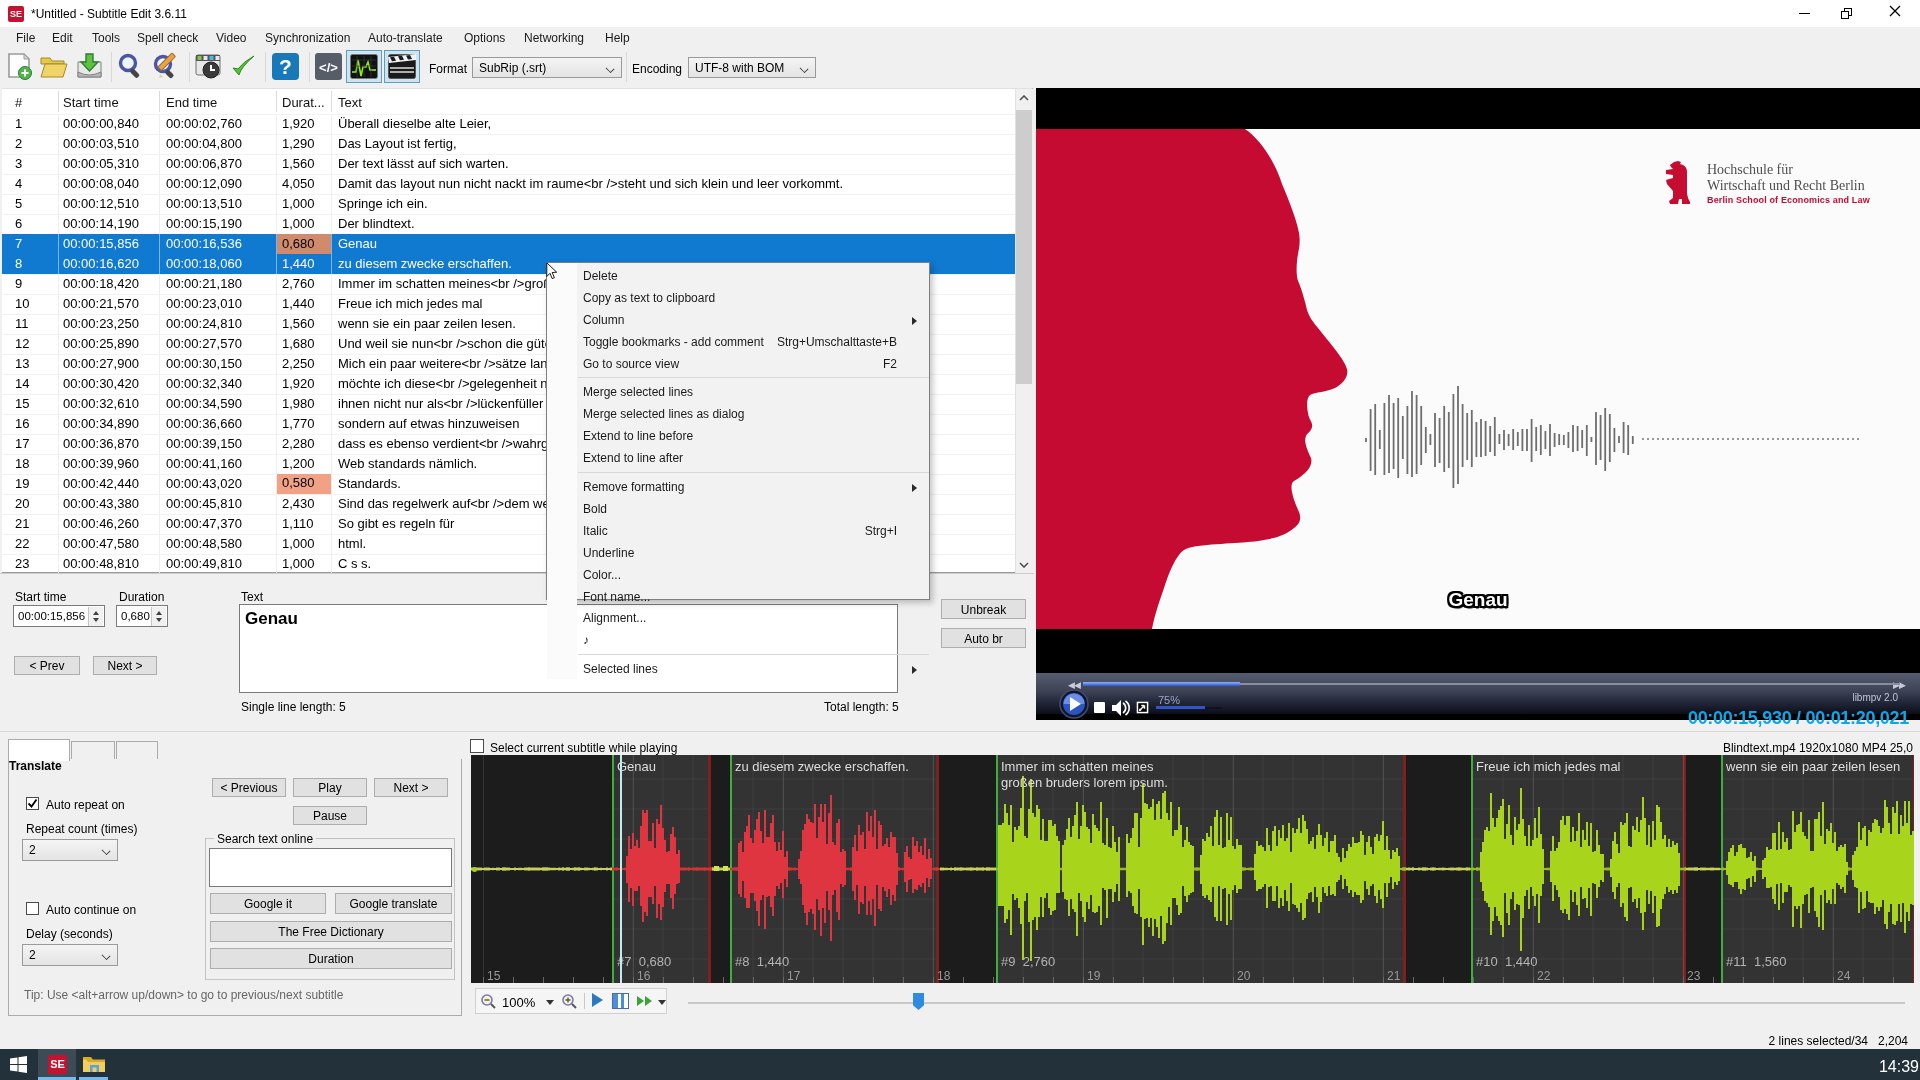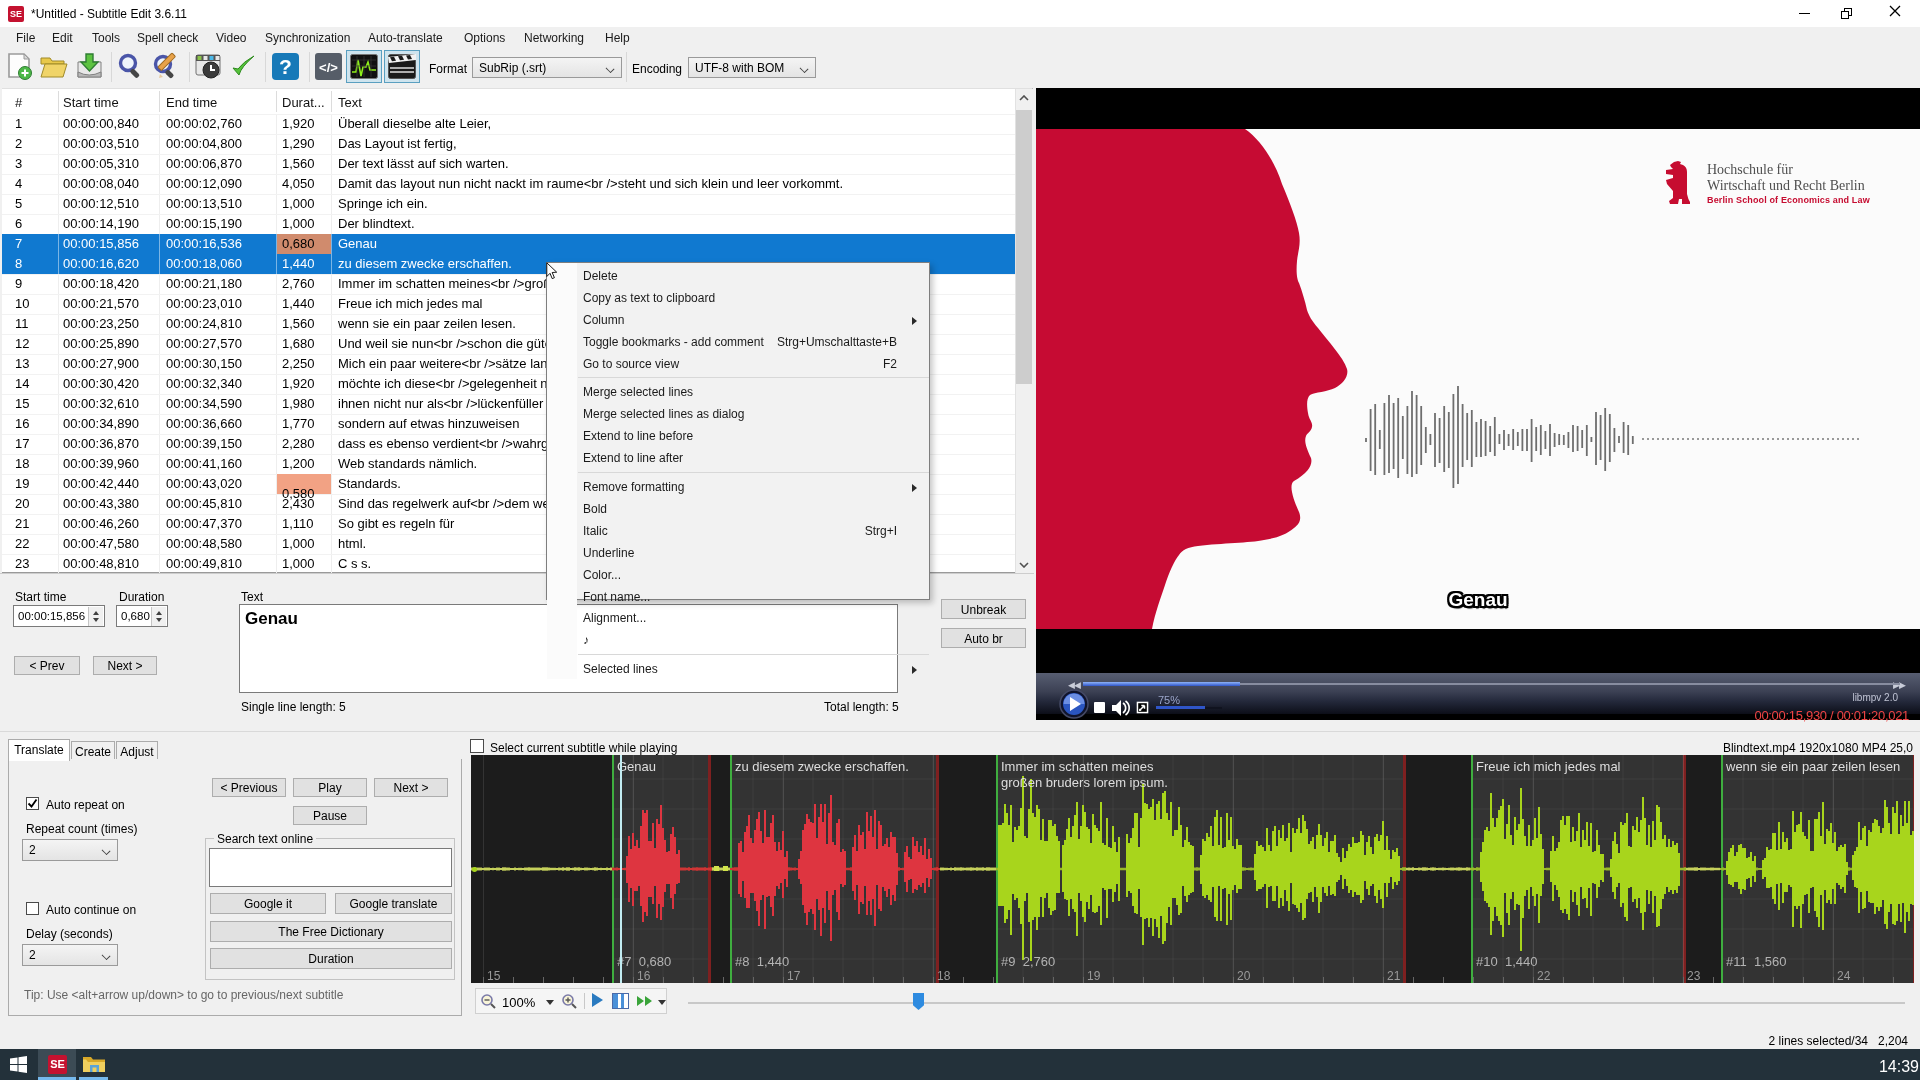--- a/index.html
+++ b/index.html
@@ -40,21 +40,21 @@
 #video{left:1036px;top:88px;width:884px;height:632px;background:#000;}
 #vcontent{position:absolute;left:0;top:41px;width:884px;height:500px;background:#fbfbfb;overflow:hidden;}
 #vsub{position:absolute;left:0;top:460px;width:884px;text-align:center;font-size:19px;font-weight:bold;color:#fff;
  text-shadow:-2px -2px 0 #000,2px -2px 0 #000,-2px 2px 0 #000,2px 2px 0 #000,0 -2px 0 #000,0 2px 0 #000,-2px 0 0 #000,2px 0 0 #000,1px 3px 1px rgba(0,0,0,0.6);}
 #vbar{position:absolute;left:0;top:585px;width:884px;height:41px;background:linear-gradient(#585e72,#3c4154 45%,#23283a 70%,#0c0e18);}
 
 #logo-t1{position:absolute;left:671px;top:33px;font-family:"Liberation Serif",serif;font-size:14px;color:#4f4f4f;line-height:15.5px;}
 #logo-t2{position:absolute;left:671px;top:66px;font-size:9px;font-weight:bold;color:#c60c30;letter-spacing:0.14px;}
 
 #bottom{left:0;top:731px;width:1920px;height:299px;background:#f0f0f0;border-top:1px solid #d9d9d9;}
-.tab{position:absolute;top:7px;height:21px;border:1px solid #ababab;background:#f0f0f0;font-size:12px;text-align:center;padding-top:3px;}
+.tab{position:absolute;top:7px;height:21px;border:1px solid #ababab;background:#f0f0f0;font-size:12px;padding-top:19px;font-weight:bold;}
 #tabpage{position:absolute;left:8px;top:27px;width:454px;height:257px;border:1px solid #ababab;background:#f0f0f0;border-top:none;}
 .grp{position:absolute;border:1px solid #c3c3c3;}
 .grplbl{position:absolute;top:-7px;left:8px;background:#f0f0f0;padding:0 3px;font-size:12px;}
 .cb{position:absolute;width:13px;height:13px;background:#fff;border:1px solid #4a4a4a;}
 
 #wf{left:471px;top:755px;width:1443px;height:228px;background:#1c1c1c;overflow:hidden;}
 .wreg{position:absolute;top:0;height:228px;background:#333333;border-left:2px solid #3fae3f;border-right:3px solid #7e2020;}
 .wtext{position:absolute;top:4px;font-size:13px;color:#dedede;line-height:16px;white-space:nowrap;}
 .wnum{position:absolute;top:199px;font-size:13px;color:#b3b3b3;white-space:nowrap;}
 .rlbl{position:absolute;top:214px;font-size:12px;color:#9a9a9a;}
@@ -329,21 +329,21 @@
       <span class="rc c0">18</span>
       <span class="rc c1">00:00:39,960</span>
       <span class="rc c2">00:00:41,160</span>
       <span class="rc c3">1,200</span>
       <span class="rc c4">Web standards nämlich.</span>
     </div>
     <div class="row" style="top:385px;">
       <span class="rc c0">19</span>
       <span class="rc c1">00:00:42,440</span>
       <span class="rc c2">00:00:43,020</span>
-      <span style="background:#f2a284;left:275px;width:54px;top:0;height:20px;padding:12px 0 0 5px;position:absolute;font-size:13px;color:#000;">0,580</span>
+      <span style="background:#f2a284;left:275px;width:54px;top:0;height:20px;padding:1px 0 0 5px;position:absolute;font-size:13px;color:#000;">0,580</span>
       <span class="rc c4">Standards.</span>
     </div>
     <div class="row" style="top:405px;">
       <span class="rc c0">20</span>
       <span class="rc c1">00:00:43,380</span>
       <span class="rc c2">00:00:45,810</span>
       <span class="rc c3">2,430</span>
       <span class="rc c4">Sind das regelwerk auf&lt;br /&gt;dem weltweiten netz</span>
     </div>
     <div class="row" style="top:425px;">
@@ -433,21 +433,21 @@
 <rect x="0.7" y="0.7" width="11.6" height="11.6" fill="#fff"></rect>
 <rect x="2.2" y="2.2" width="8.6" height="8.6" fill="#000"></rect>
 <path d="M3.5,9.5 l5,-5 M8.5,4.5 v3.2 M8.5,4.5 h-3.2" stroke="#fff" stroke-width="1.5"></path>
 <path d="M3,10 l2.5,-0.4 -2.1,-2.1 z" fill="#fff"></path>
       </svg>
       <div style="position:absolute;left:122px;top:21px;color:#9aa4c8;font-size:11px">75%</div>
       <div style="position:absolute;left:120px;top:34px;width:66px;height:2px;background:#10131f"></div>
       <div style="position:absolute;left:120px;top:33px;width:49px;height:3px;background:#2f55c8"></div>
       <div style="position:absolute;right:22px;top:19px;color:#c0c4d4;font-size:10px">libmpv 2.0</div>
     </div>
-    <div style="position:absolute;right:11px;top:620px;color:#ef4444;font-size:13px;font-weight:normal;letter-spacing:-0.3px">00:00:15,930 / 00:01:20,021</div>
+    <div style="position:absolute;right:11px;top:620px;color:#0ea5e9;font-size:18px;font-weight:bold;letter-spacing:-0.3px">00:00:15,930 / 00:01:20,021</div>
   </div>
 <div class="abs" id="bottom">
     <div class="tab" style="left:8px;width:62px;background:#fff;height:22px;z-index:2;border-bottom:none">Translate</div>
     <div class="tab" style="left:71px;width:44px;top:9px;height:19px">Create</div>
     <div class="tab" style="left:116px;width:42px;top:9px;height:19px">Adjust</div>
     <div id="tabpage"></div>
     <div class="cb" style="left:26px;top:65px"><svg width="11" height="11" viewBox="0 0 11 11">
         <path d="M1.5,5.5 l3,3 5,-7" stroke="#000" stroke-width="1.8" fill="none"></path>
       </svg></div>
     <div class="lbl" style="left:46px;top:66px">Auto repeat on</div>

